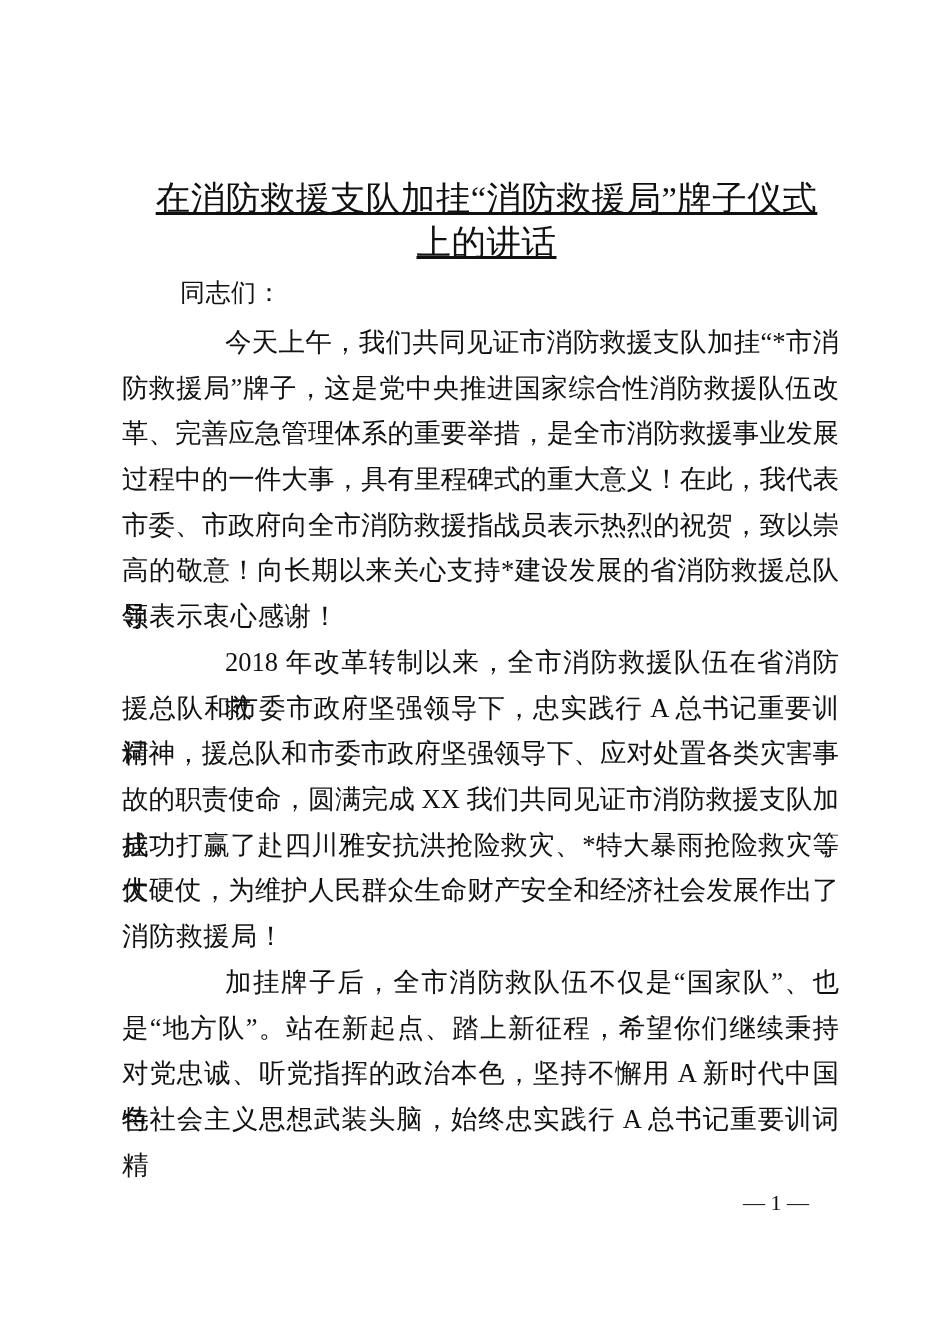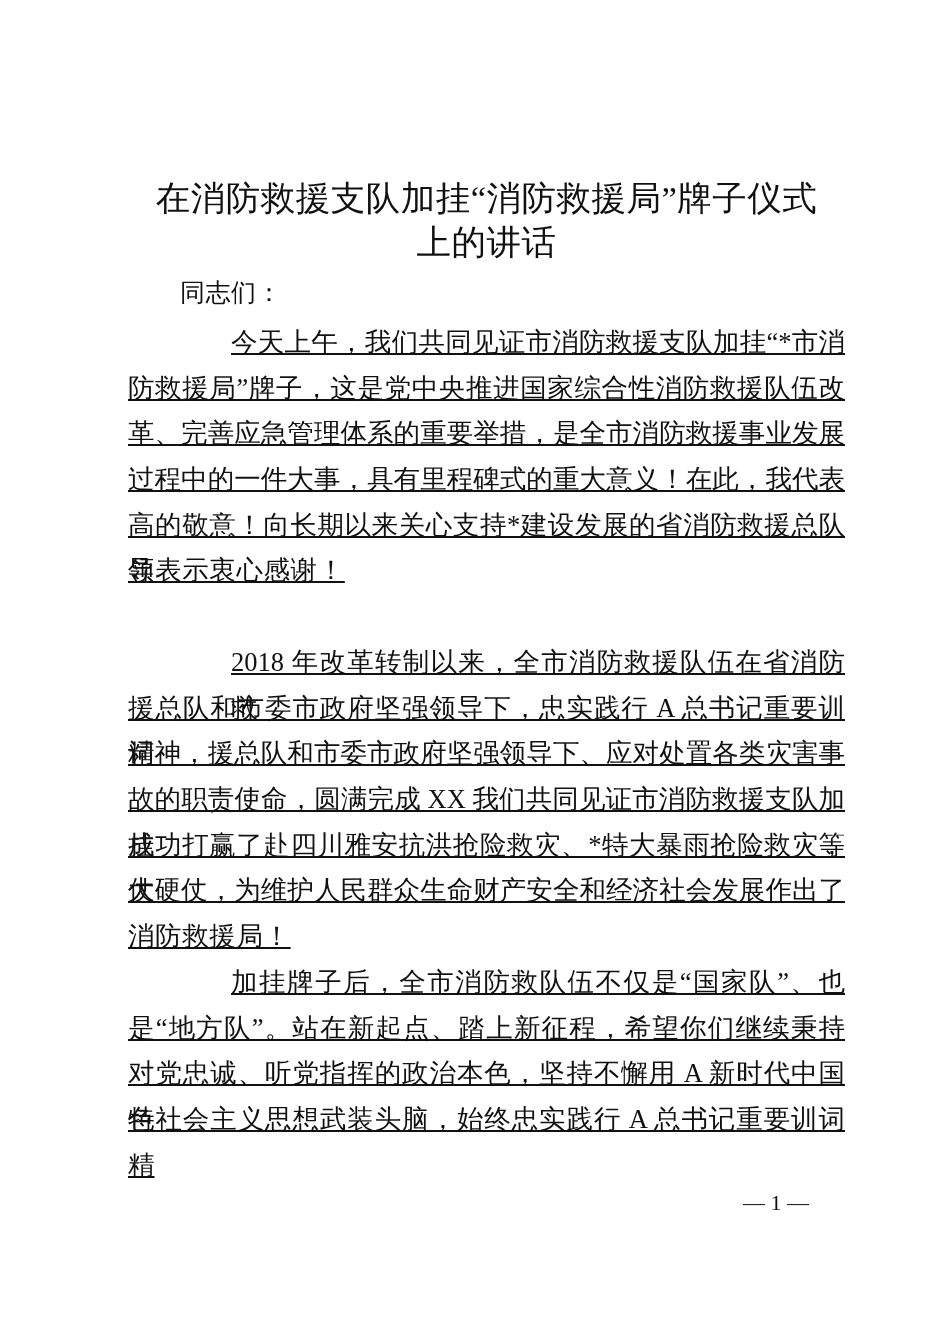--- a/index.html
+++ b/index.html
@@ -17,43 +17,43 @@
   }
   .doc-title {
     position: absolute;
     top: 176px;
     left: 128px;
     width: 717px;
     margin: 0;
     font-size: 34.5px;
     font-weight: 400;
     letter-spacing: 0.5px;
+    text-decoration: underline;
   }
   .title-line {
     display: block;
     height: 44px;
     line-height: 44px;
     text-align: center;
   }
   .salutation {
     position: absolute;
     top: 270px;
     left: 128px;
     width: 717px;
     margin: 0;
     font-size: 25px;
     line-height: 46px;
     text-indent: 52px;
     letter-spacing: 0.5px;
   }
   .para {
     position: absolute;
-    left: 128px;
+    left: 122px;
     width: 717px;
-    text-decoration: underline;
   }
   .para-1 { top: 320px; }
   .para-2 { top: 640px; }
   .para-3 { top: 960px; }
   .line {
     height: 45.7px;
     line-height: 45.7px;
     font-size: 26.5px;
     text-align: justify;
     text-align-last: justify;
@@ -86,20 +86,21 @@
     <span class="title-line">上的讲话</span>
   </h1>
 
   <p class="salutation">同志们：</p>
 
   <div class="para para-1">
     <div class="line first">今天上午，我们共同见证市消防救援支队加挂“*市消</div>
     <div class="line">防救援局”牌子，这是党中央推进国家综合性消防救援队伍改</div>
     <div class="line">革、完善应急管理体系的重要举措，是全市消防救援事业发展</div>
     <div class="line">过程中的一件大事，具有里程碑式的重大意义！在此，我代表</div>
+    <div class="line">市委、市政府向全市消防救援指战员表示热烈的祝贺，致以崇</div>
     <div class="line">高的敬意！向长期以来关心支持*建设发展的省消防救援总队领</div>
     <div class="line end">导表示衷心感谢！</div>
   </div>
 
   <div class="para para-2">
     <div class="line first">2018 年改革转制以来，全市消防救援队伍在省消防救</div>
     <div class="line">援总队和市委市政府坚强领导下，忠实践行 A 总书记重要训词</div>
     <div class="line">精神，援总队和市委市政府坚强领导下、应对处置各类灾害事</div>
     <div class="line">故的职责使命，圆满完成 XX 我们共同见证市消防救援支队加挂，</div>
     <div class="line">成功打赢了赴四川雅安抗洪抢险救灾、*特大暴雨抢险救灾等大</div>

